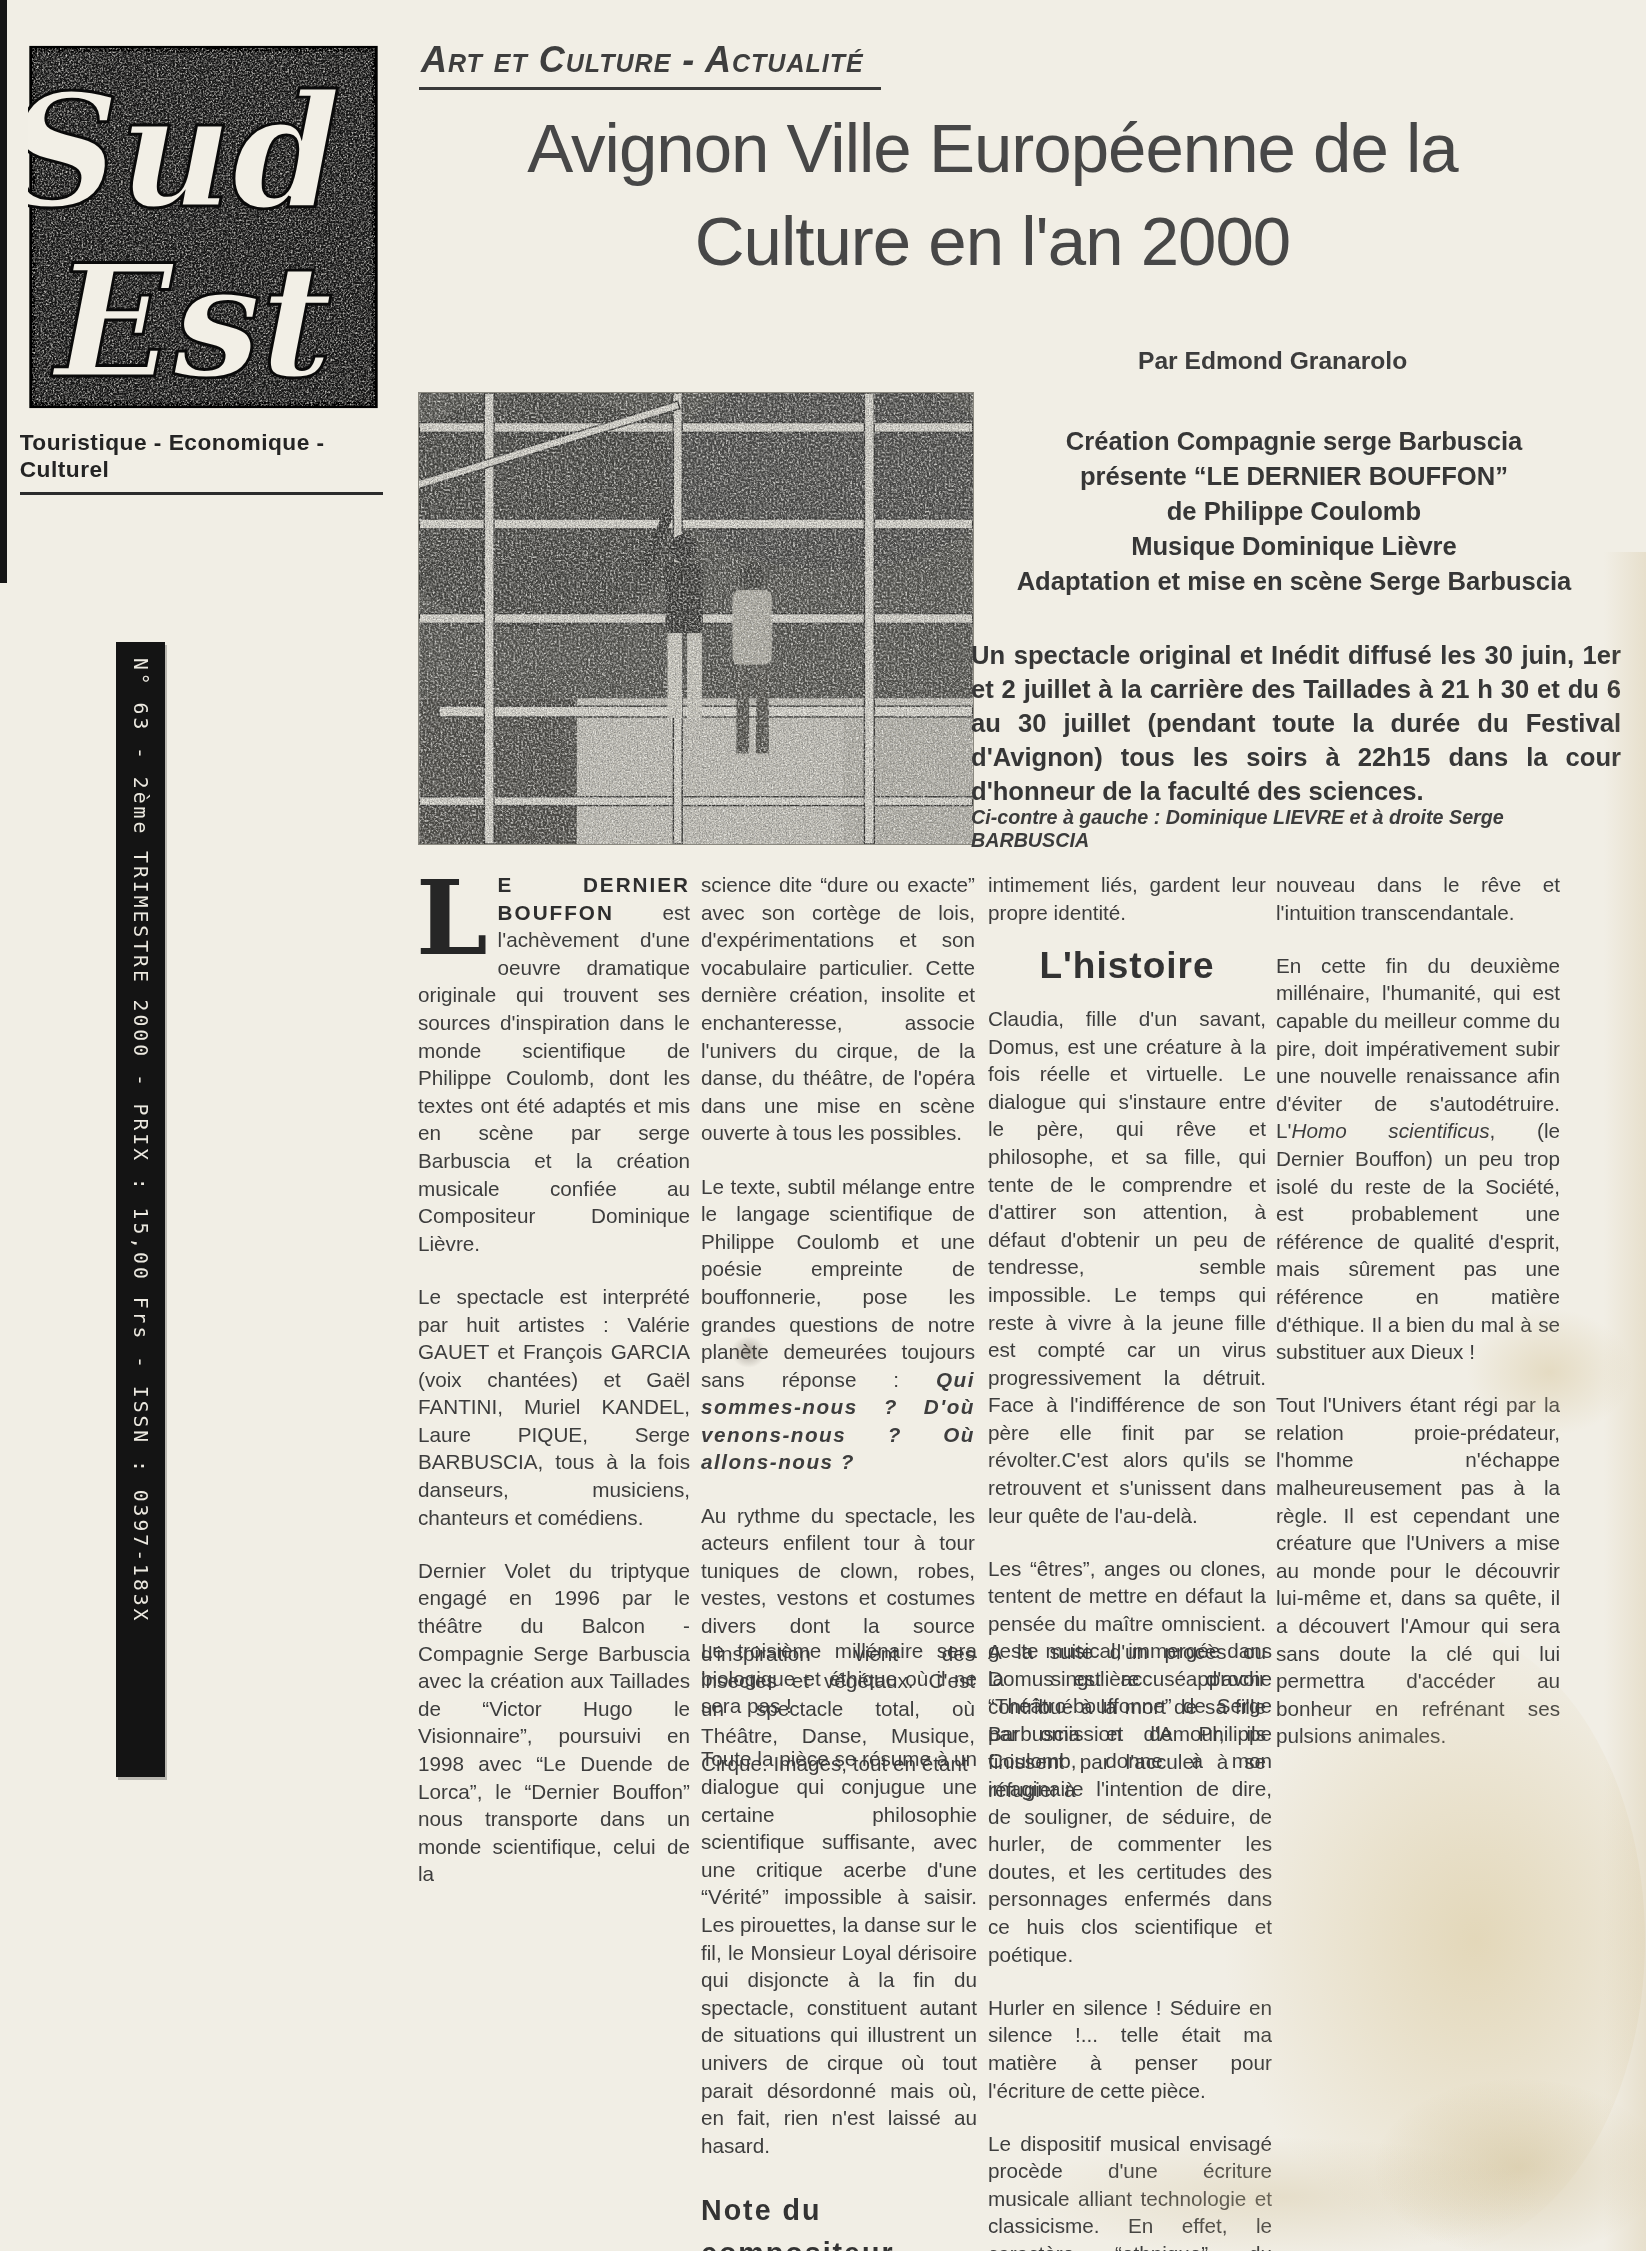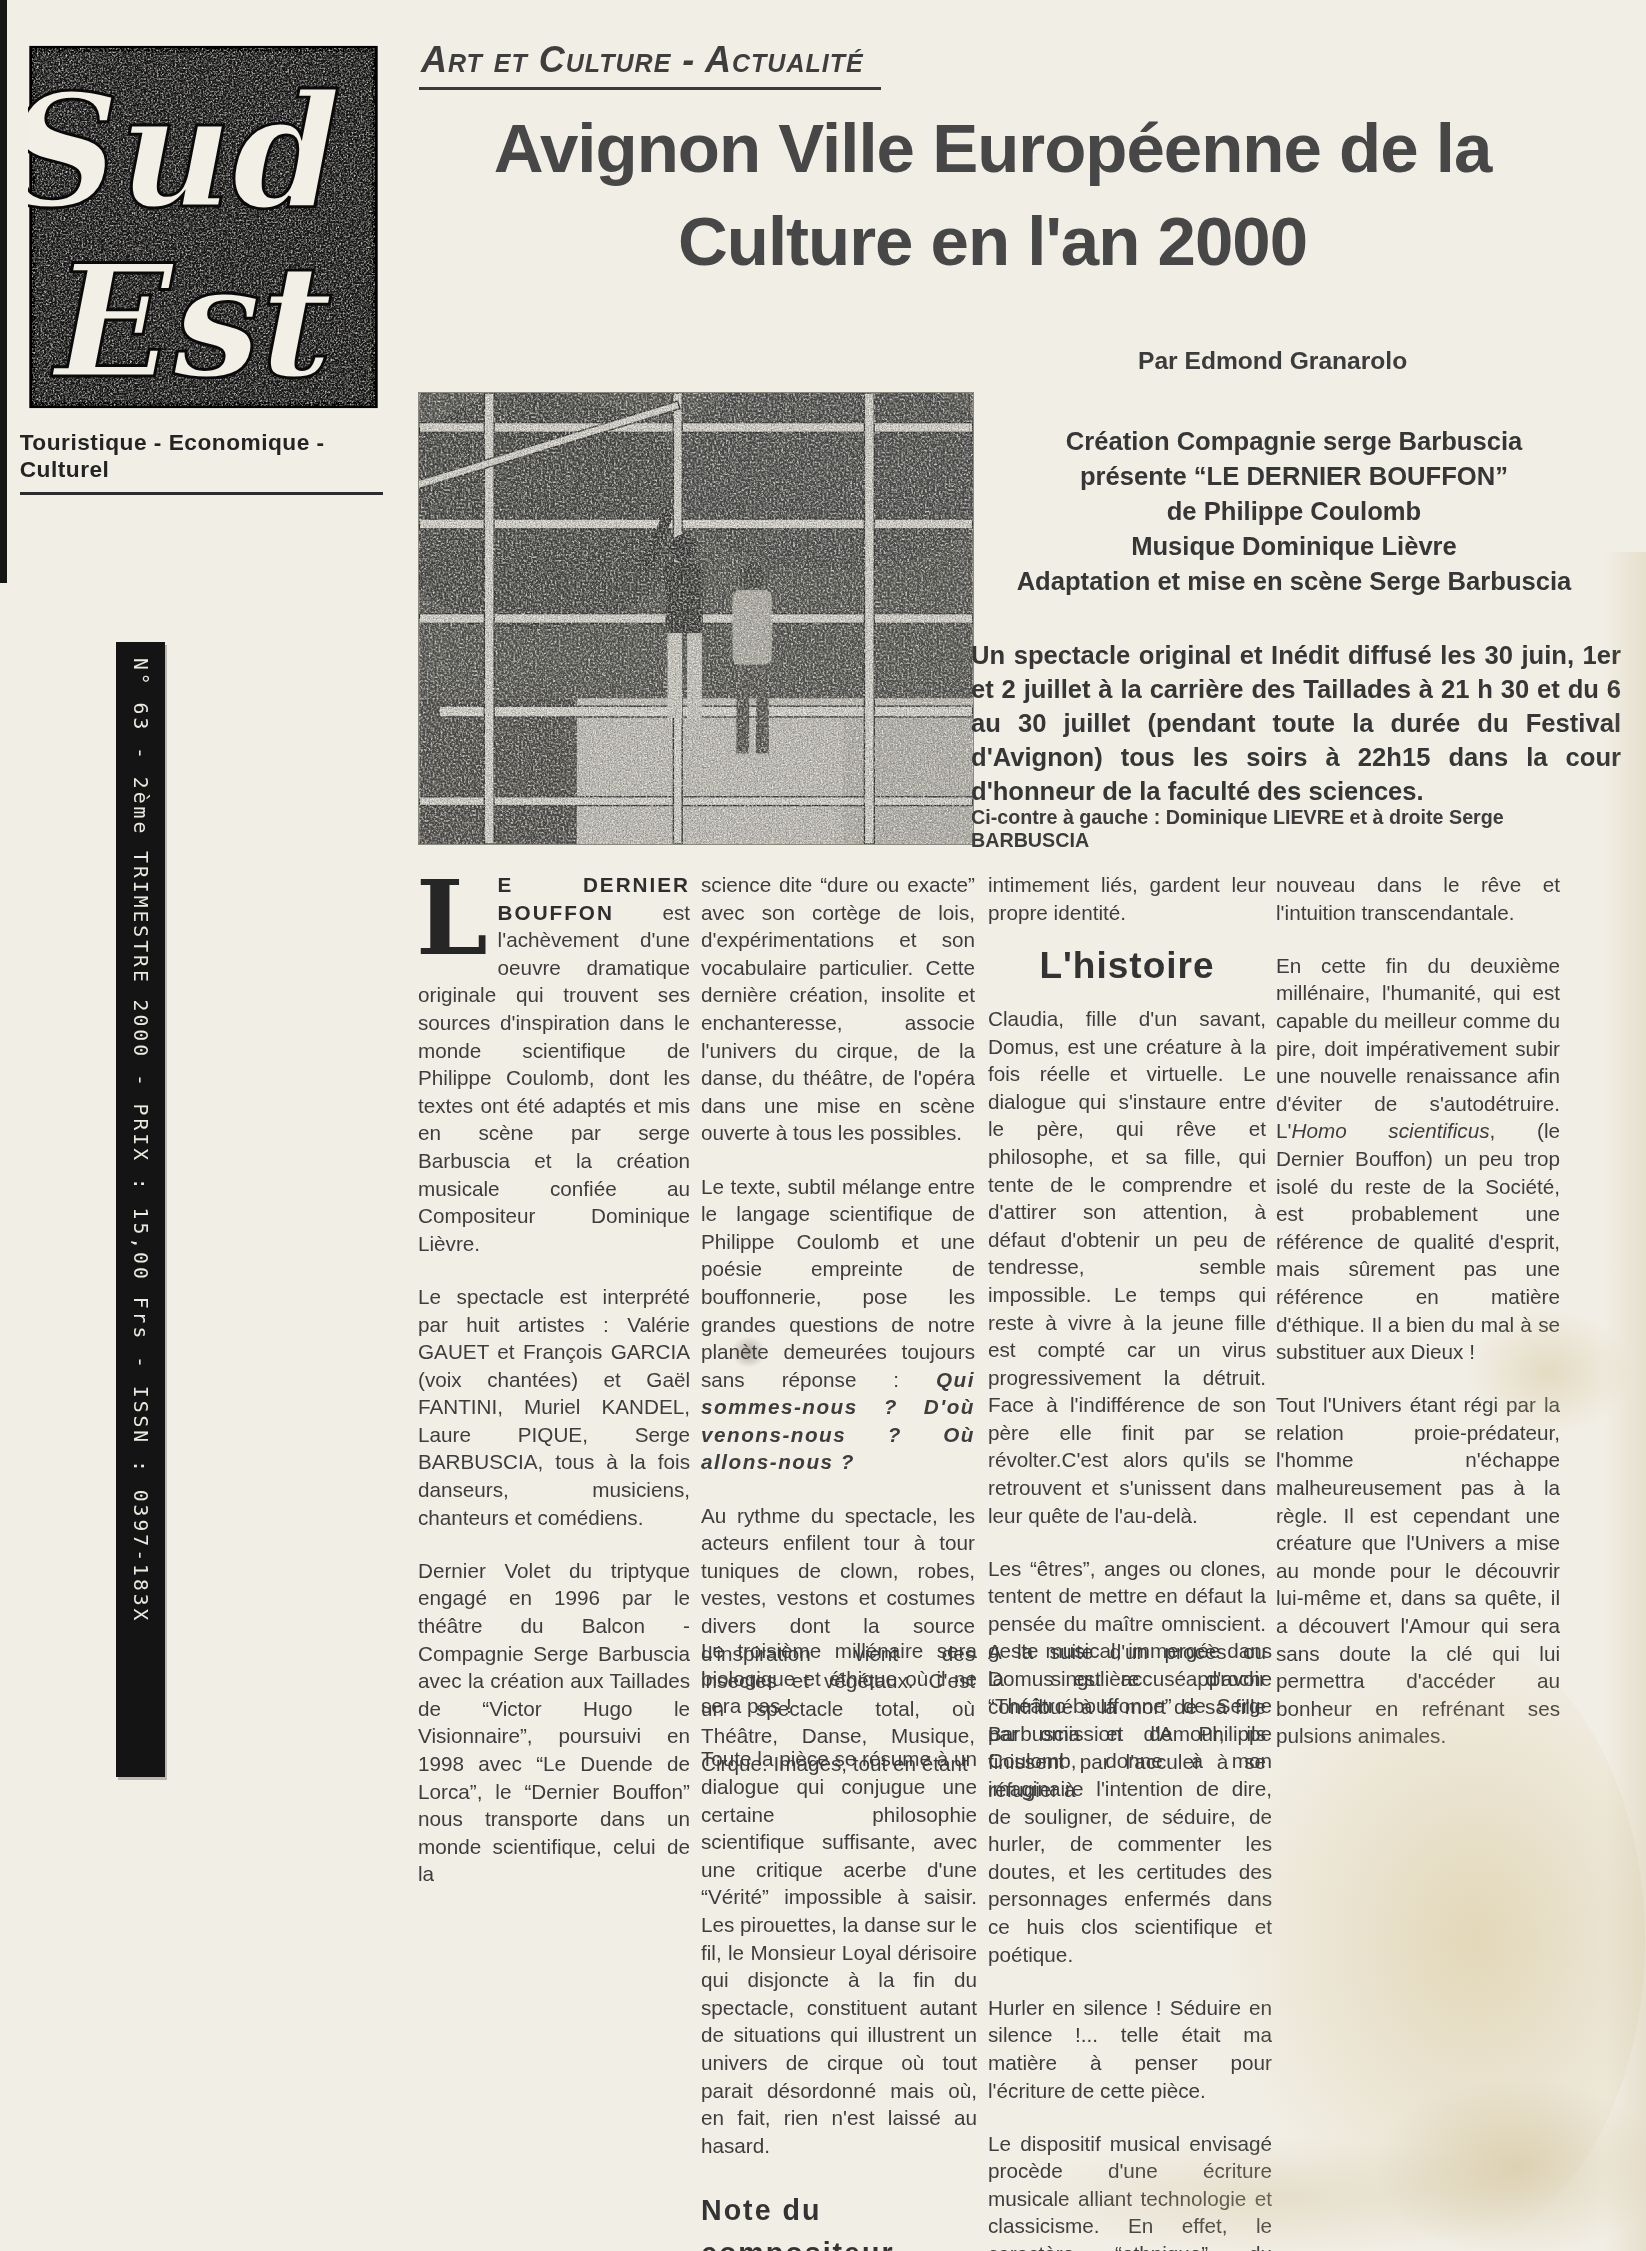--- a/index.html
+++ b/index.html
@@ -18,31 +18,31 @@
   #spine{left:116px;top:642px;width:49px;height:1135px;background:#141414;
     box-shadow:2px 3px 0 rgba(20,20,20,.25);}
   #spine span{writing-mode:vertical-rl;display:block;margin:15.8px auto 0 auto;
     color:#ece9e0;font-family:"DejaVu Sans Mono",monospace;font-size:19.7px;
     letter-spacing:3px;white-space:nowrap;}
   
   #kicker{left:419px;top:39px;font-size:36px;font-weight:bold;font-style:italic;
     font-variant:small-caps;letter-spacing:1px;color:#3e3e3e;
     border-bottom:3.9px solid #3a3a3a;padding:0 17.7px 5.9px 2px;}
   #title{left:414px;top:102px;width:1157px;text-align:center;
-    font-size:69px;line-height:93px;font-weight:bold;color:#474747;letter-spacing:-1px;}
+    font-size:69px;line-height:93px;font-weight:normal;color:#474747;letter-spacing:-1px;}
   #byline{left:1138px;top:347px;width:394px;text-align:left;
     font-size:24.6px;font-weight:bold;color:#3c3c3c;}
   
   #photo{left:418px;top:392px;width:554px;height:451px;border:1px solid #8a887f;}
   
   #credits{left:971px;top:424px;width:646px;text-align:center;
     font-size:25.6px;line-height:35px;font-weight:bold;color:#363636;}
   #announce{left:971px;top:638px;width:650px;text-align:justify;
     font-size:25.6px;line-height:34px;font-weight:bold;color:#363636;}
-  #caption{left:971px;top:806px;width:650px;font-size:19.7px;
+  #caption{left:971px;top:806px;width:650px;font-size:19.7px;font-style:italic;
     font-weight:bold;color:#3c3c3c;}
   
   .col{position:absolute;text-align:justify;font-size:20.7px;line-height:27.6px;color:#3d3d3d;}
   .col p{margin:0 0 25.6px 0;}
   #col1{left:418px;top:871px;width:272px;}
   #col2{left:701px;top:871px;width:274px;}
   #col3{left:988px;top:871px;width:278px;}
   #col4{left:1276px;top:871px;width:284px;}
   #bcol1{left:701px;top:1637px;width:276px;}
   #bcol2{left:988px;top:1637px;width:284px;}

